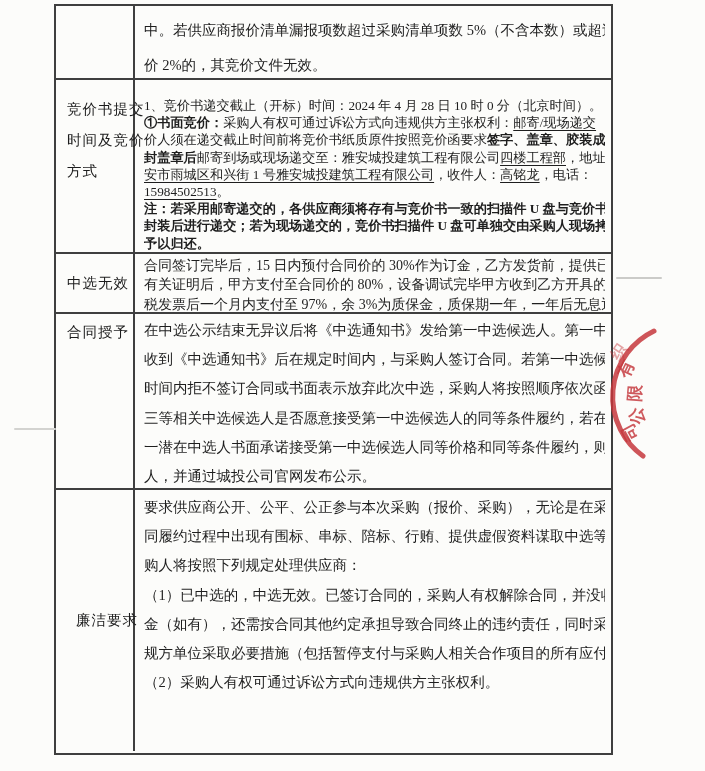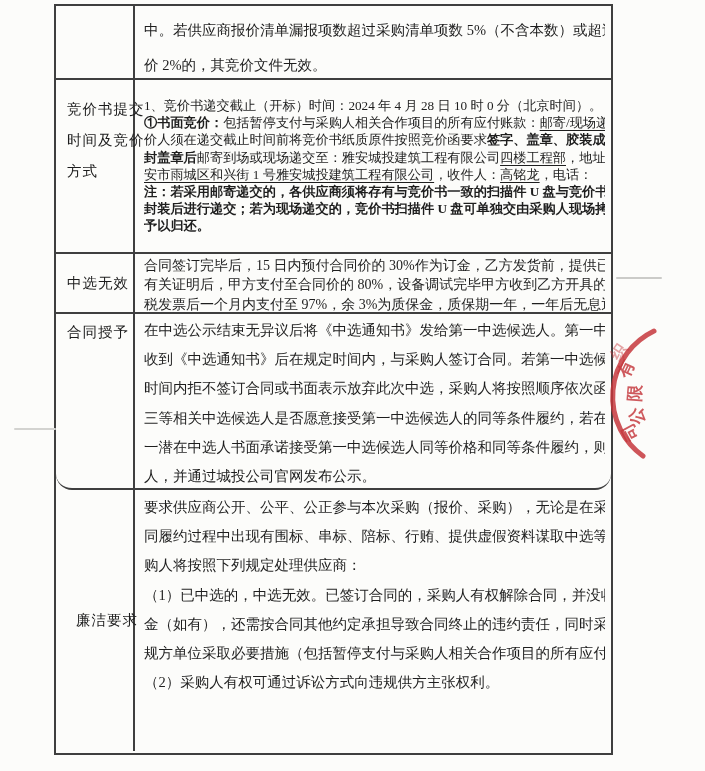--- a/index.html
+++ b/index.html
@@ -15,21 +15,21 @@
   #terms-table{
     position:absolute;left:54px;top:4px;width:559px;height:751px;
     box-sizing:border-box;border:2px solid #3f3f3f;background:transparent;
     color:#1e1e1e;
   }
   .trow{display:flex;box-sizing:border-box;border-bottom:2px solid #3f3f3f;}
   .trow:last-child{border-bottom:none;}
   .r0{height:74px;}
   .r1{height:174px;}
   .r2{height:60px;}
-  .r3{height:176px;border-radius:16px;}
+  .r3{height:176px;}
   .r4{height:261px;}
 
   .label-cell{
     width:79px;box-sizing:border-box;border-right:2px solid #3f3f3f;
     font-size:14.5px;letter-spacing:1px;color:#1c1c1c;flex-shrink:0;
   }
   .label-line{white-space:nowrap;}
   .r0 .label-cell{padding:10px 0 0 11px;}
   .r1 .label-cell{padding:14px 0 0 11px;line-height:31px;}
   .r2 .label-cell{display:flex;flex-direction:column;justify-content:center;padding-left:11px;}
@@ -73,24 +73,25 @@
         </div>
       </div>
       <div class="trow r1">
         <div class="label-cell">
           <div class="label-line">竞价书提交</div>
           <div class="label-line">时间及竞价</div>
           <div class="label-line">方式</div>
         </div>
         <div class="content-cell">
           <div class="tline"><span class="">1、竞价书递交截止（开标）时间：2024 年 4 月 28 日 10 时 0 分（北京时间）。</span></div>
-          <div class="tline"><span class="seg-b ">①书面竞价：</span><span class="">包括暂停支付与采购人相关合作项目的所有应付账款：</span><span class="seg-u">邮寄/现场递交</span></div>
+          <div class="tline"><span class="seg-b ">①书面竞价：</span><span class="">采购人有权可通过诉讼方式向违规供方主张权利：</span><span class="seg-u">邮寄/现场递交</span></div>
           <div class="tline"><span class="">价人须在递交截止时间前将竞价书纸质原件按照竞价函要求</span><span class="seg-b ">签字、盖章、胶装成册密</span></div>
           <div class="tline"><span class="seg-b ">封盖章后</span><span class="">邮寄到场或现场递交至：雅安城投建筑工程有限公司</span><span class="seg-u">四楼工程部</span><span class="">，地址：</span></div>
           <div class="tline"><span class="seg-u">安市雨城区和兴街 1 号雅安城投建筑工程有限公司</span><span class="">，收件人：</span><span class="seg-u">高铭龙</span><span class="">，电话：</span></div>
+          <div class="tline"><span class="seg-u">15984502513</span><span class="">。</span></div>
           <div class="tline"><span class="seg-b ">注：若采用邮寄递交的，各供应商须将存有与竞价书一致的扫描件 U 盘与竞价书一并</span></div>
           <div class="tline"><span class="seg-b ">封装后进行递交；若为现场递交的，竞价书扫描件 U 盘可单独交由采购人现场拷贝后</span></div>
           <div class="tline"><span class="seg-b ">予以归还。</span></div>
         </div>
       </div>
       <div class="trow r2">
         <div class="label-cell">
           <div class="label-line">中选无效</div>
         </div>
         <div class="content-cell">

